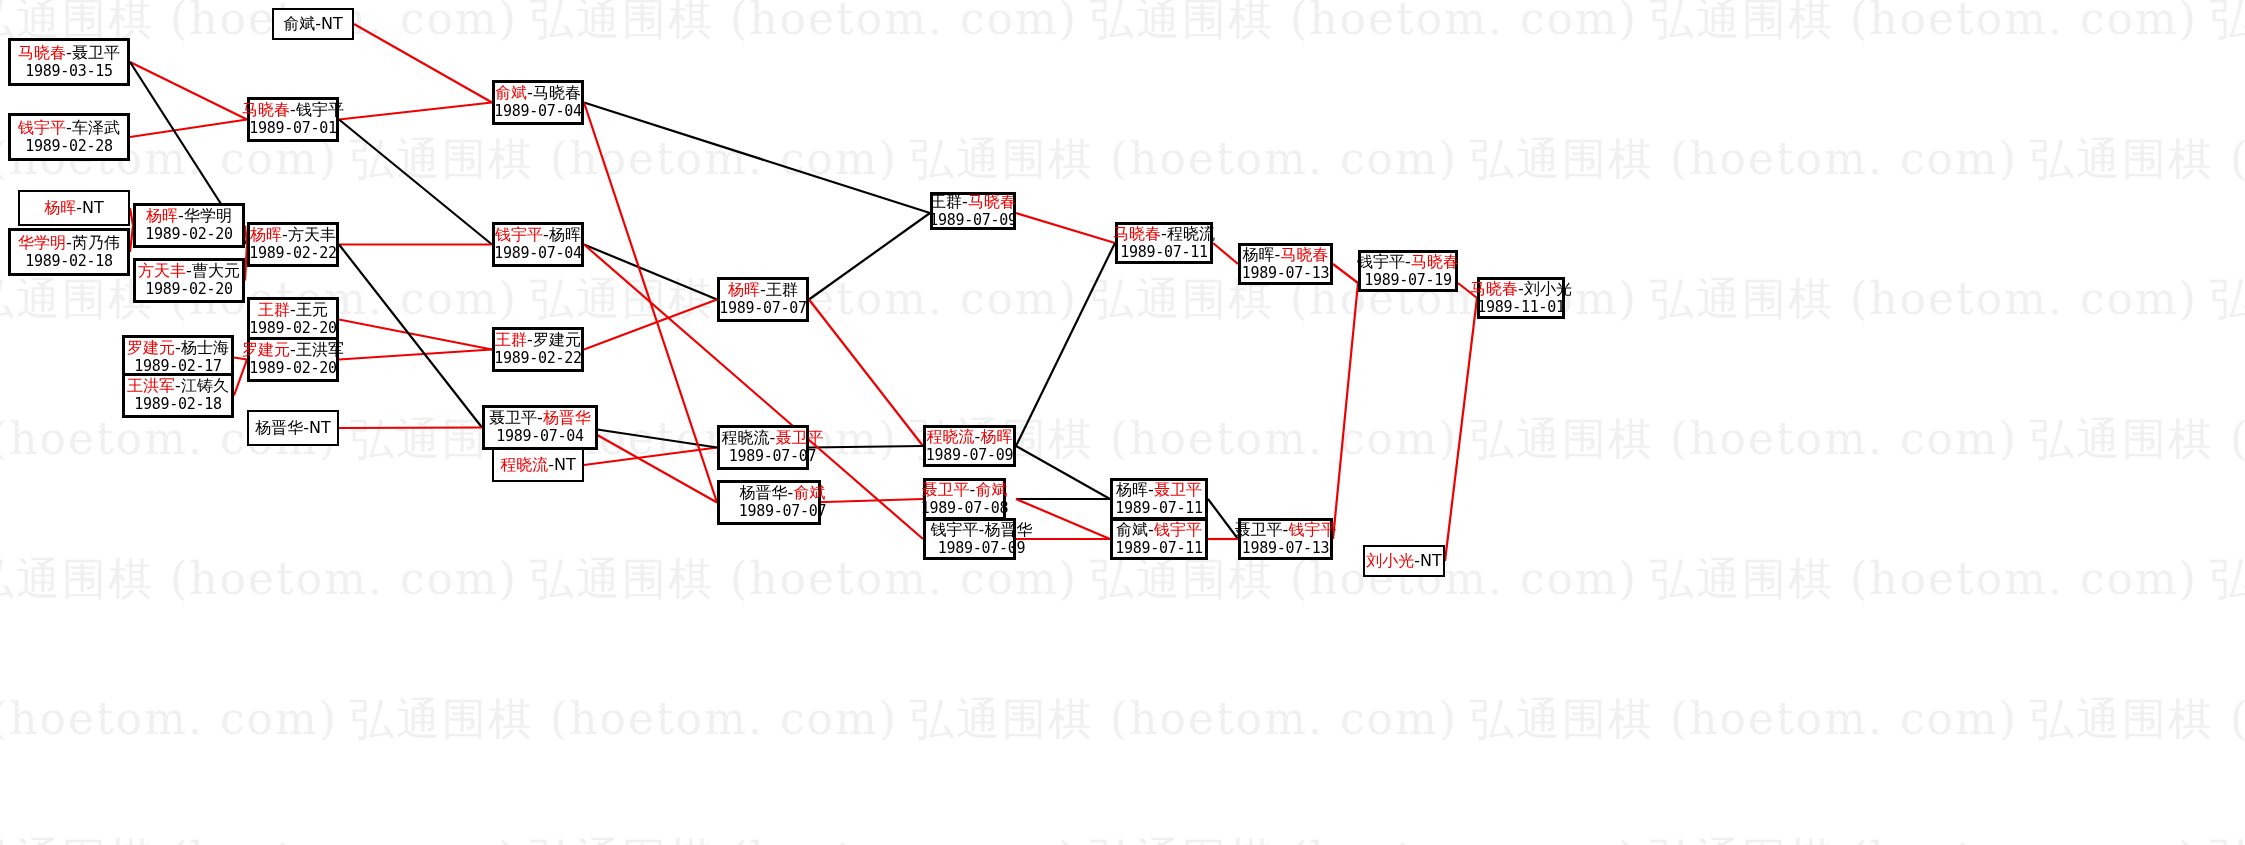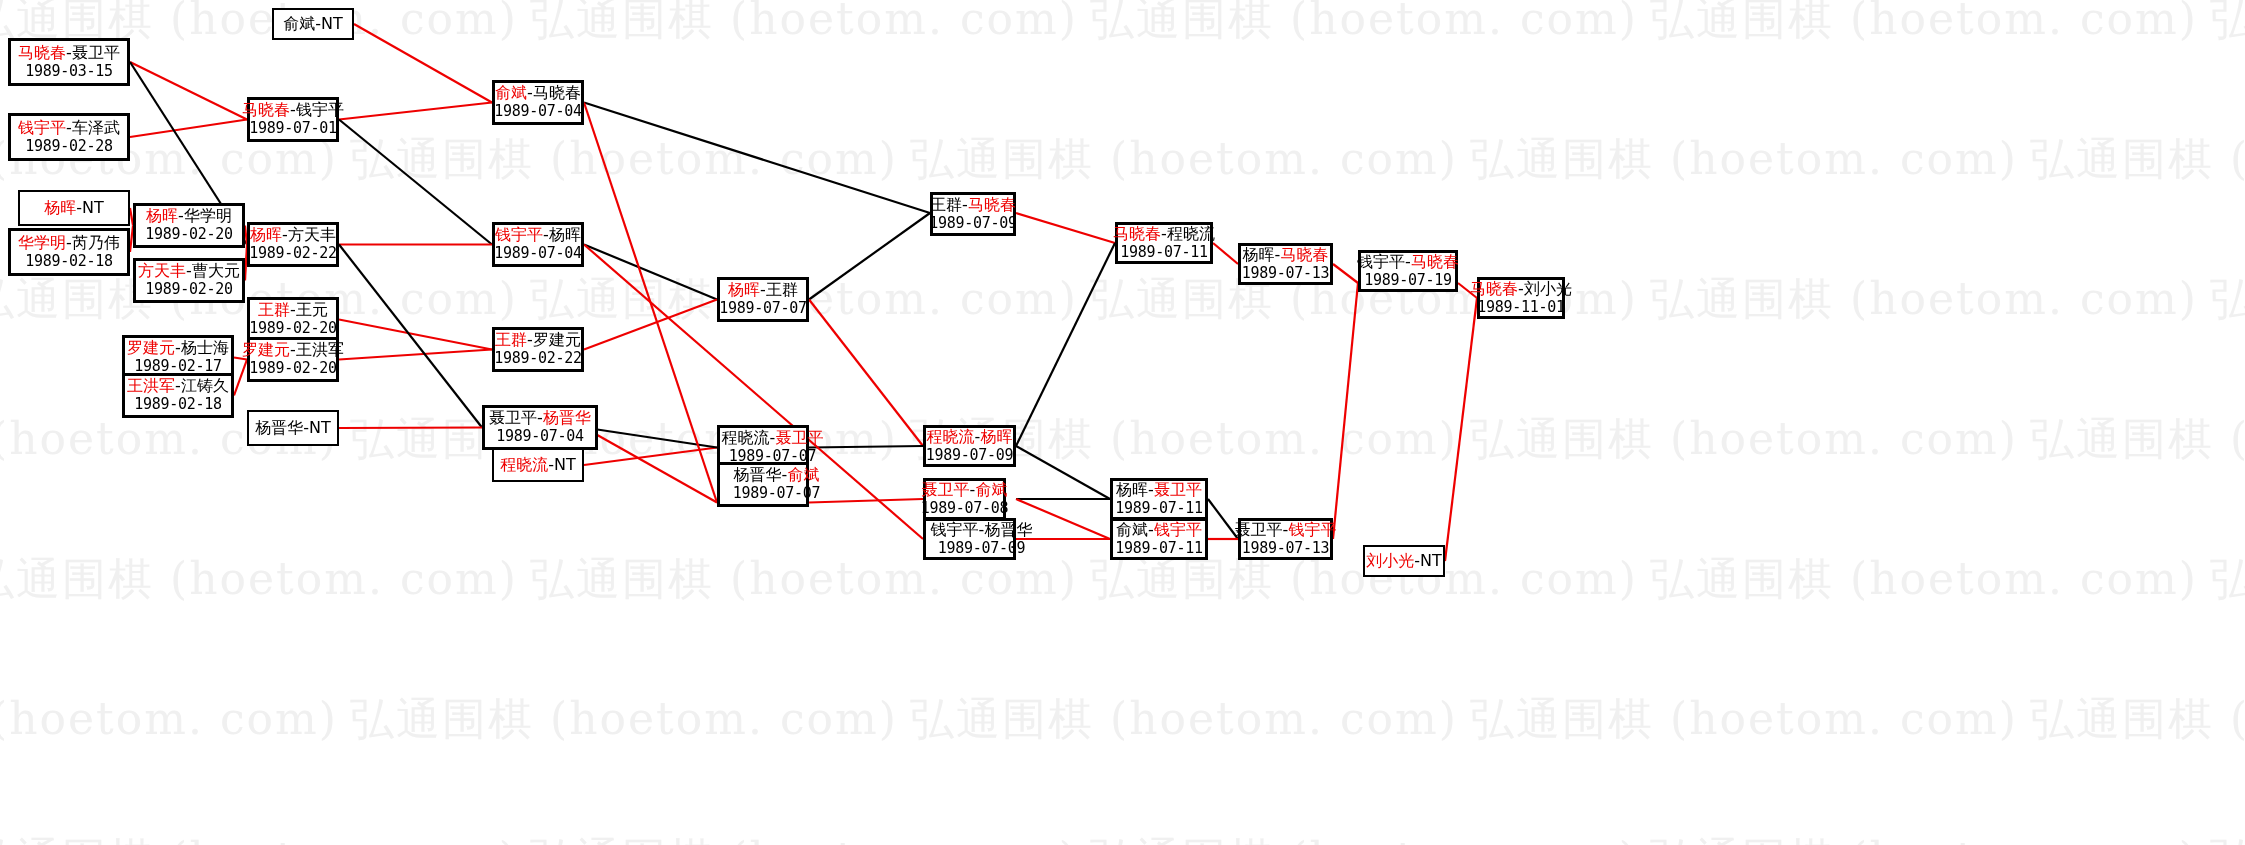--- a/index.html
+++ b/index.html
@@ -233,25 +233,25 @@
         <div class="match-line"><span class="p-win">程晓流</span><span class="sep">-</span><span class="p-lose">NT</span></div>
       </div>
       <div class="node" style="left: 717px; top: 277px; width: 92px; height: 45px;">
         <div class="match-line"><span class="p-win">杨晖</span><span class="sep">-</span><span class="p-lose">王群</span></div>
         <div class="date-line">1989-07-07</div>
       </div>
       <div class="node" style="left: 717px; top: 425px; width: 92px; height: 45px; padding-left: 19px;">
         <div class="match-line"><span class="p-lose">程晓流</span><span class="sep">-</span><span class="p-win">聂卫平</span></div>
         <div class="date-line">1989-07-07</div>
       </div>
-      <div class="node" style="left: 717px; top: 462px; width: 92px; height: 45px; padding-left: 27px;">
+      <div class="node" style="left: 717px; top: 480px; width: 104px; height: 45px; padding-left: 27px;">
         <div class="match-line"><span class="p-lose">杨晋华</span><span class="sep">-</span><span class="p-win">俞斌</span></div>
         <div class="date-line">1989-07-07</div>
       </div>
-      <div class="node" style="left: 930px; top: 192px; width: 86px; height: 44px;">
+      <div class="node" style="left: 930px; top: 192px; width: 86px; height: 38px;">
         <div class="match-line"><span class="p-lose">王群</span><span class="sep">-</span><span class="p-win">马晓春</span></div>
         <div class="date-line">1989-07-09</div>
       </div>
       <div class="node" style="left: 923px; top: 425px; width: 93px; height: 42px;">
         <div class="match-line"><span class="p-win">程晓流</span><span class="sep">-</span><span class="p-win">杨晖</span></div>
         <div class="date-line">1989-07-09</div>
       </div>
       <div class="node" style="left: 923px; top: 478px; width: 83px; height: 42px;">
         <div class="match-line"><span class="p-win">聂卫平</span><span class="sep">-</span><span class="p-win">俞斌</span></div>
         <div class="date-line">1989-07-08</div>

